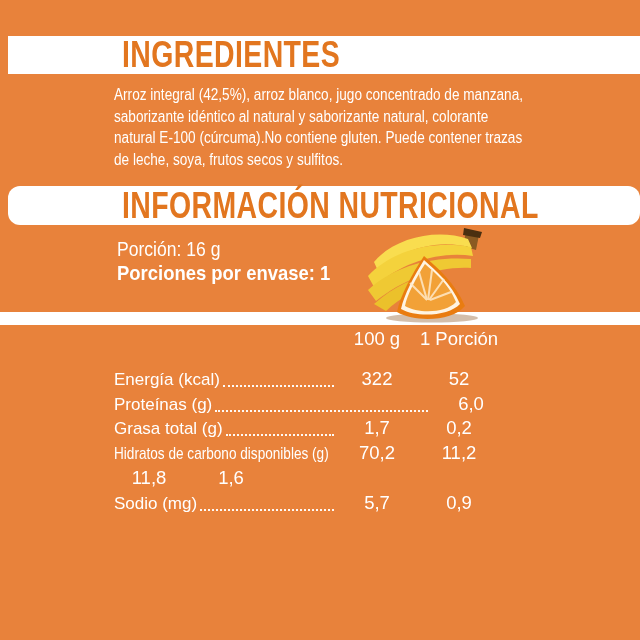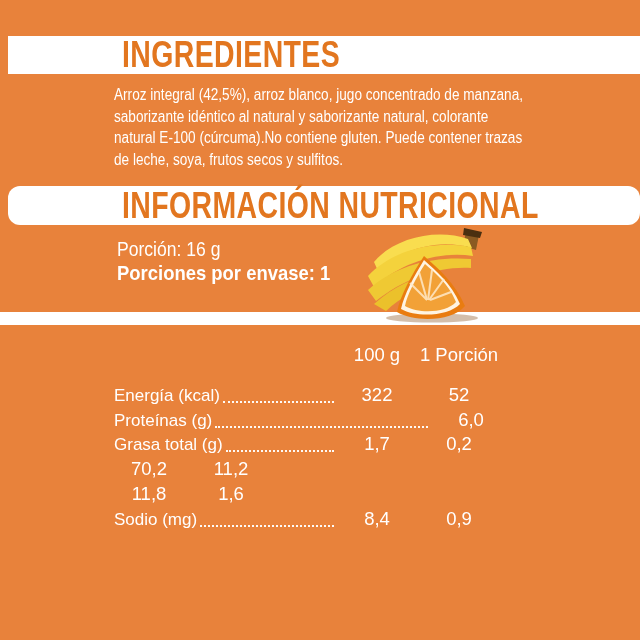--- a/index.html
+++ b/index.html
@@ -79,21 +79,21 @@
     top: 226px;
     width: 136px;
     height: 98px;
     z-index: 2;
   }
 
   
   .ntable {
     position: absolute;
     left: 114px;
-    top: 344px;
+    top: 328px;
     width: 392px;
   }
   .trow {
     display: flex;
     align-items: baseline;
     height: 24.8px;
     font-size: 17px;
   }
   .trow.thead { margin-bottom: 15px; font-size: 18.5px; }
   .lbl-wrap {
@@ -192,32 +192,36 @@
     <div class="trow">
       <div class="lbl-wrap">
         <span class="lbl">Grasa total (g)</span>
         <span class="leader"></span>
       </div>
       <div class="col col1">1,7</div>
       <div class="col col2">0,2</div>
     </div>
 
     <div class="trow">
+      <div class="lbl-wrap">
+        <span class="lbl condensed">Hidratos de carbono disponibles (g)</span>
+
+      </div>
       <div class="col col1">70,2</div>
       <div class="col col2">11,2</div>
     </div>
 
     <div class="trow">
       <div class="col col1">11,8</div>
       <div class="col col2">1,6</div>
     </div>
 
     <div class="trow">
       <div class="lbl-wrap">
         <span class="lbl">Sodio (mg)</span>
         <span class="leader"></span>
       </div>
-      <div class="col col1">8,4</div>
+      <div class="col col1">5,7</div>
       <div class="col col2">0,9</div>
     </div>
   </div>
 
 </div>
 
 </body></html>

